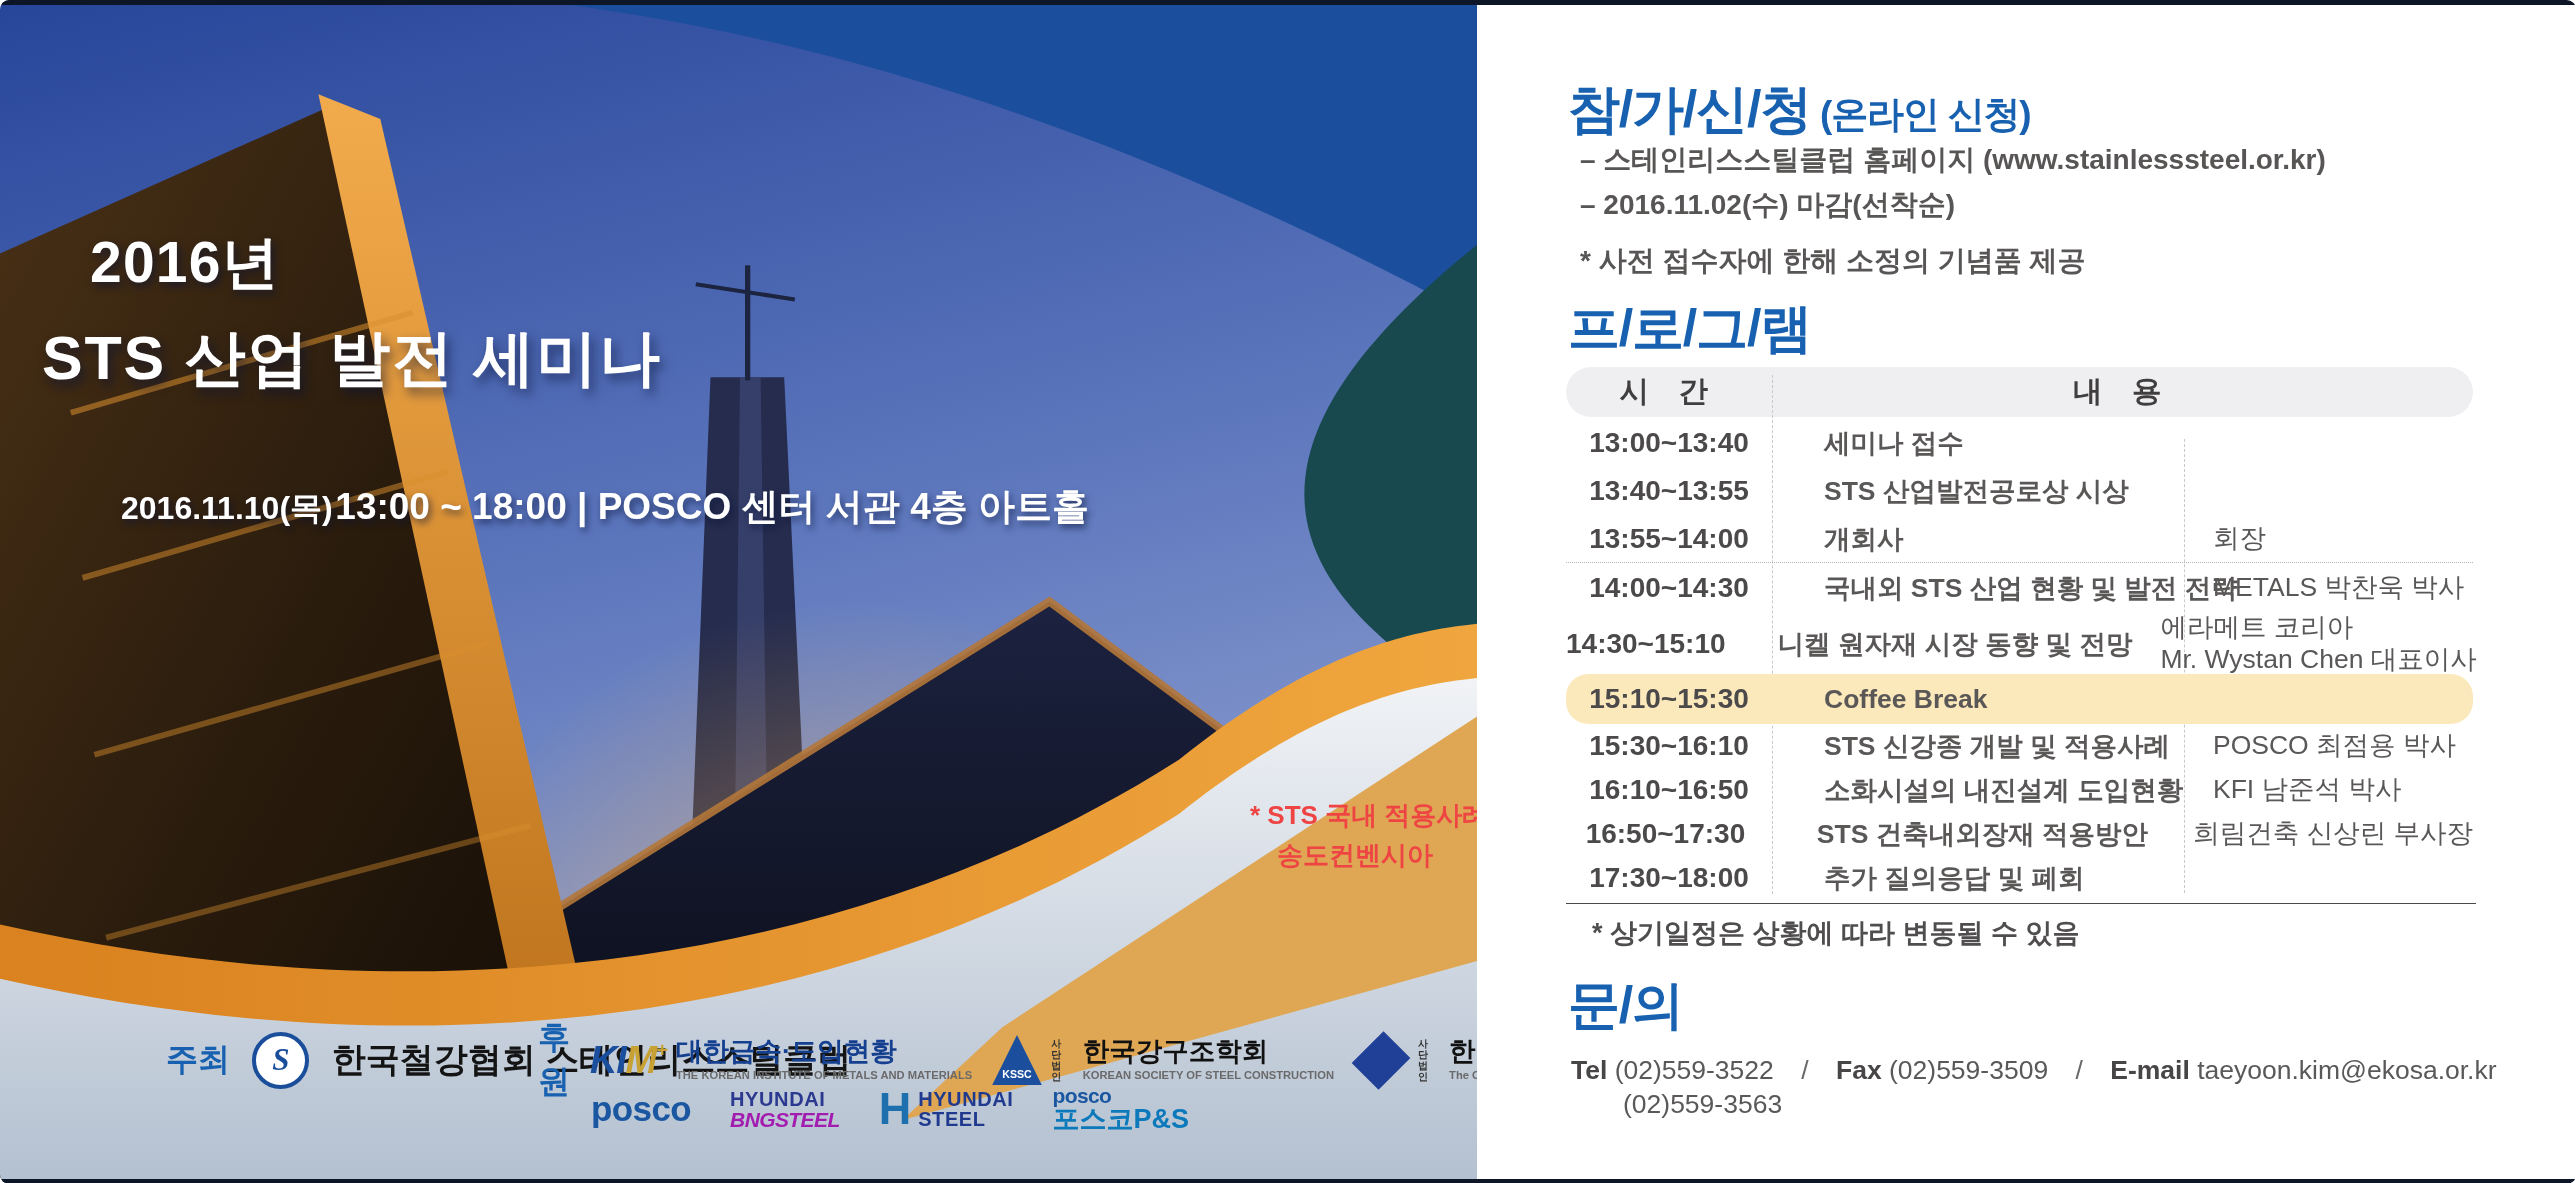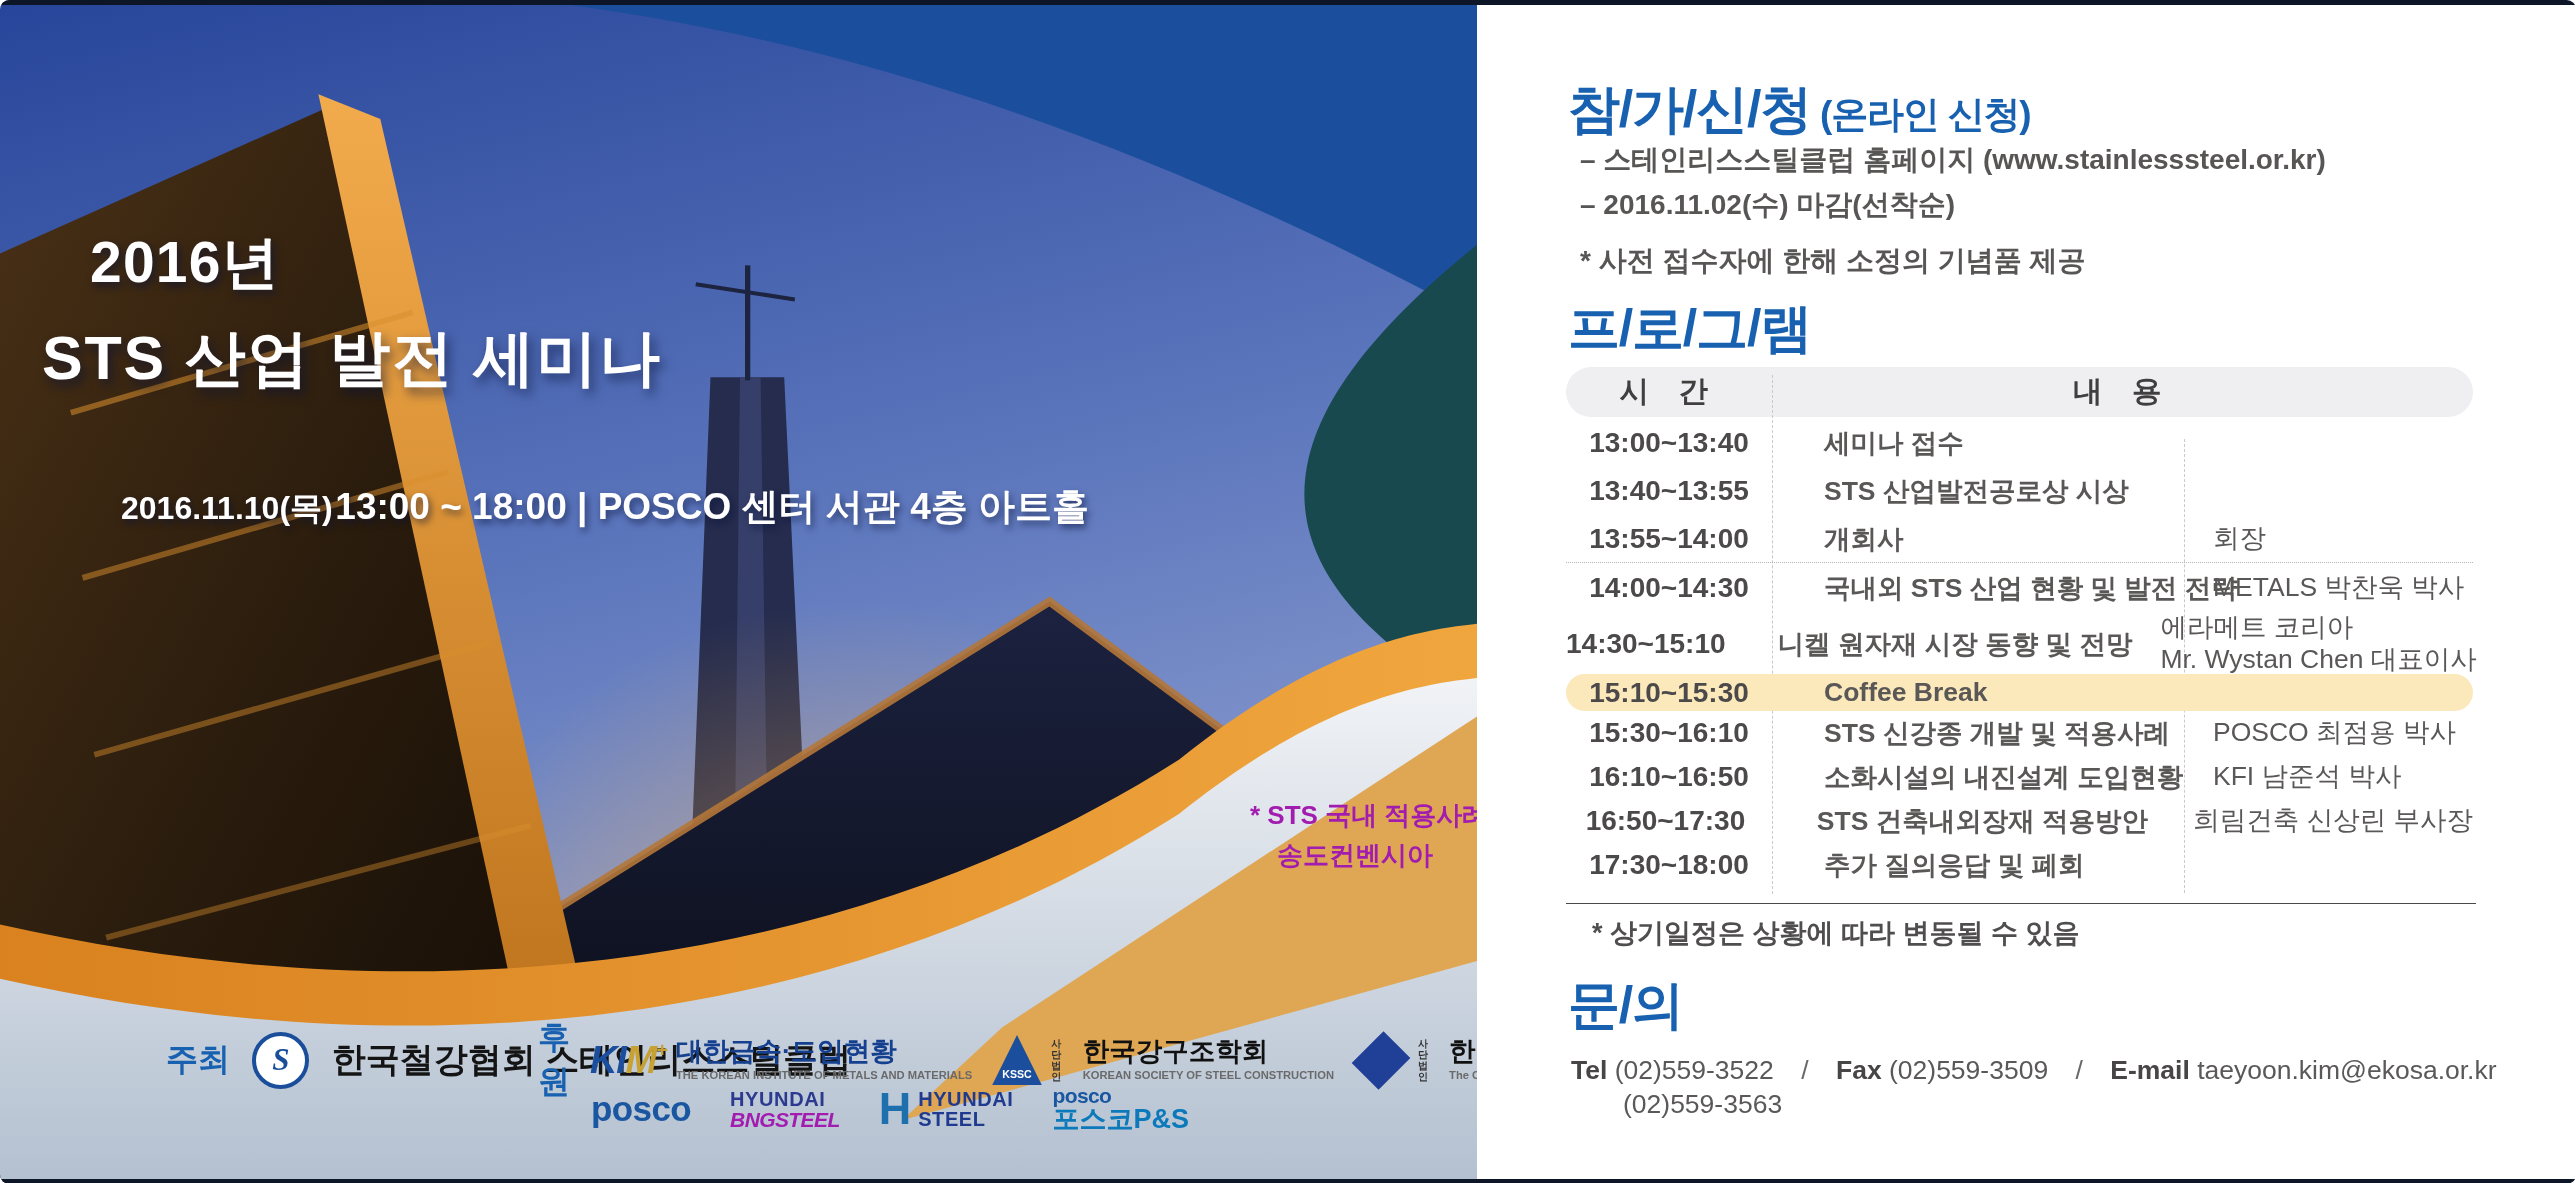--- a/index.html
+++ b/index.html
@@ -14,21 +14,21 @@
   .art svg{position:absolute;left:0;top:0;}
   .hero-year{position:absolute;left:90px;top:225px;font-size:57px;font-weight:700;color:#ffffff;
     text-shadow:2.9px 4.1px 8.3px rgba(8,18,55,.6);letter-spacing:1.2px;z-index:20;}
   .hero-title{position:absolute;left:42px;top:318px;font-size:61px;font-weight:800;color:#ffffff;white-space:nowrap;
     text-shadow:4.1px 5.9px 10.6px rgba(8,18,55,.6);letter-spacing:1.8px;z-index:20;}
   .hero-datetime{position:absolute;left:121px;top:482px;color:#ffffff;white-space:nowrap;z-index:20;
     text-shadow:2.4px 3.5px 7px rgba(8,18,55,.6);}
   .hero-datetime .dt-date{font-size:32px;font-weight:700;}
   .hero-datetime .dt-rest{font-size:37px;font-weight:700;}
   .photo-caption{position:absolute;left:1250px;top:795px;z-index:20;font-size:26px;font-weight:600;
-    color:#a21caf;line-height:1.55;white-space:nowrap;}
+    color:#ef4444;line-height:1.55;white-space:nowrap;}
   .photo-caption .cap2{margin-left:27px;}
 
   
   .org-row{position:absolute;display:flex;align-items:center;z-index:25;}
   .host-row{left:166px;top:1027px;gap:22.4px;height:66px;justify-content:space-between;}
   .sponsor-row{left:538px;top:1027px;gap:20px;height:66px;}
   .company-row{left:591px;top:1082px;gap:39px;height:54px;align-items:center;}
   .org-label{font-size:32px;font-weight:800;color:#1761b0;}
   .host-name{font-size:34px;font-weight:800;color:#141414;white-space:nowrap;}
   .kosa-emblem{width:57px;height:57px;border-radius:50%;border:4.1px solid #1a4e9b;box-sizing:border-box;
@@ -89,21 +89,21 @@
 
   .tbl-body{position:absolute;left:89px;top:419px;width:907px;z-index:4;}
   .trow{display:flex;align-items:center;}
   .trow .td-time{width:206px;text-align:center;font-size:28px;font-weight:600;color:#4b4949;white-space:nowrap;}
   .trow .td-content{width:413px;padding-left:52px;box-sizing:border-box;font-size:26.5px;font-weight:600;color:#5a5757;white-space:nowrap;}
   .trow .td-speaker{flex:1;padding-left:28px;box-sizing:border-box;font-size:26.5px;font-weight:500;color:#5a5757;line-height:1.2;white-space:nowrap;}
   .r-a{height:48px;}
   .r-b{height:50px;}
   .r-c{height:61px;}
   .r-d{height:44px;}
-  .r-coffee{height:37px;background:#fbe8bb;border-radius:22.4px;}
+  .r-coffee{height:50px;background:#fbe8bb;border-radius:22.4px;}
   .tbl-note{position:absolute;left:115px;top:915px;font-size:27px;font-weight:600;color:#4f4d4d;white-space:nowrap;}
 
   .contact-line{position:absolute;left:94px;top:1055px;font-size:26.5px;color:#5a5858;white-space:nowrap;}
   .contact-line .lbl{font-weight:700;color:#474545;}
   .contact-line .sep{padding:0 20px;color:#6a6868;}
   .contact-line2{position:absolute;left:146px;top:1089px;font-size:26.5px;color:#5a5858;}
 </style>
 </head>
 <body>
 

